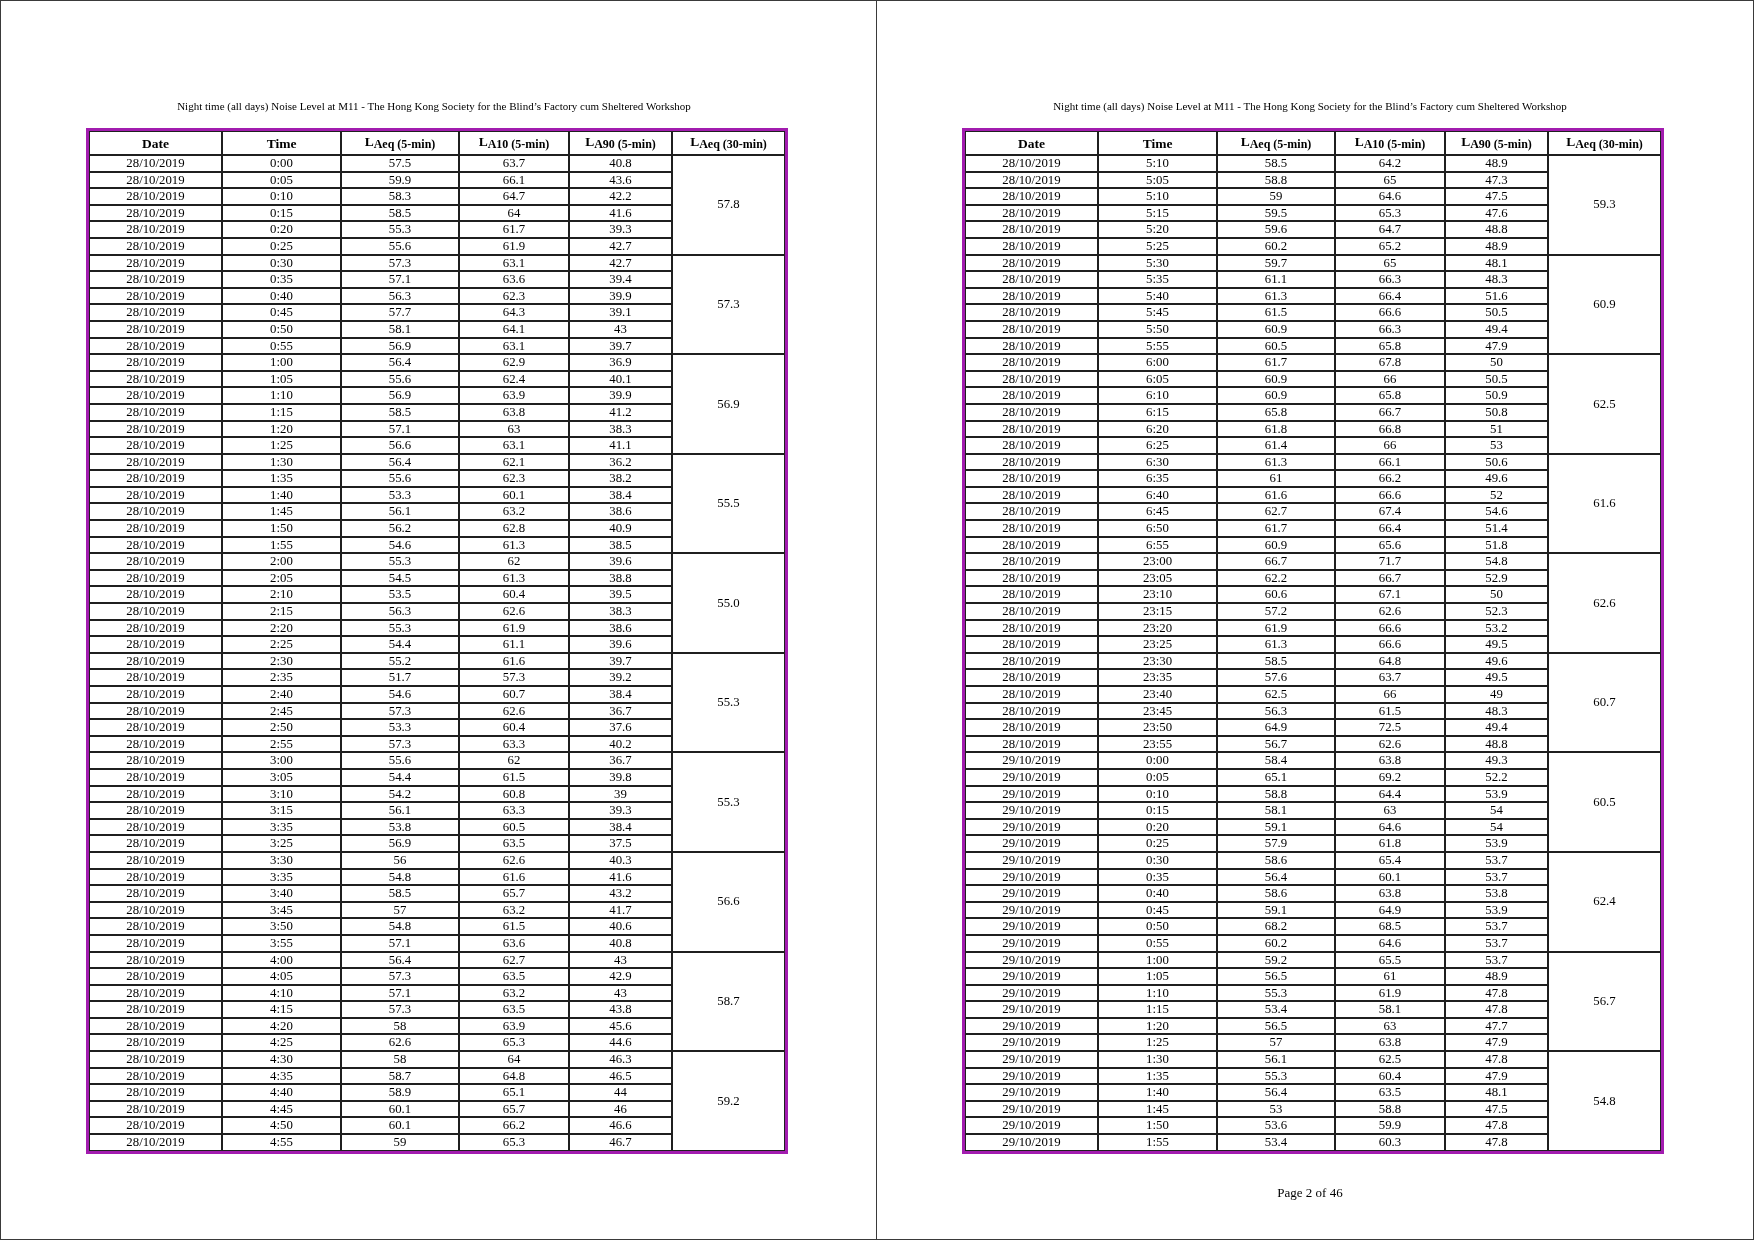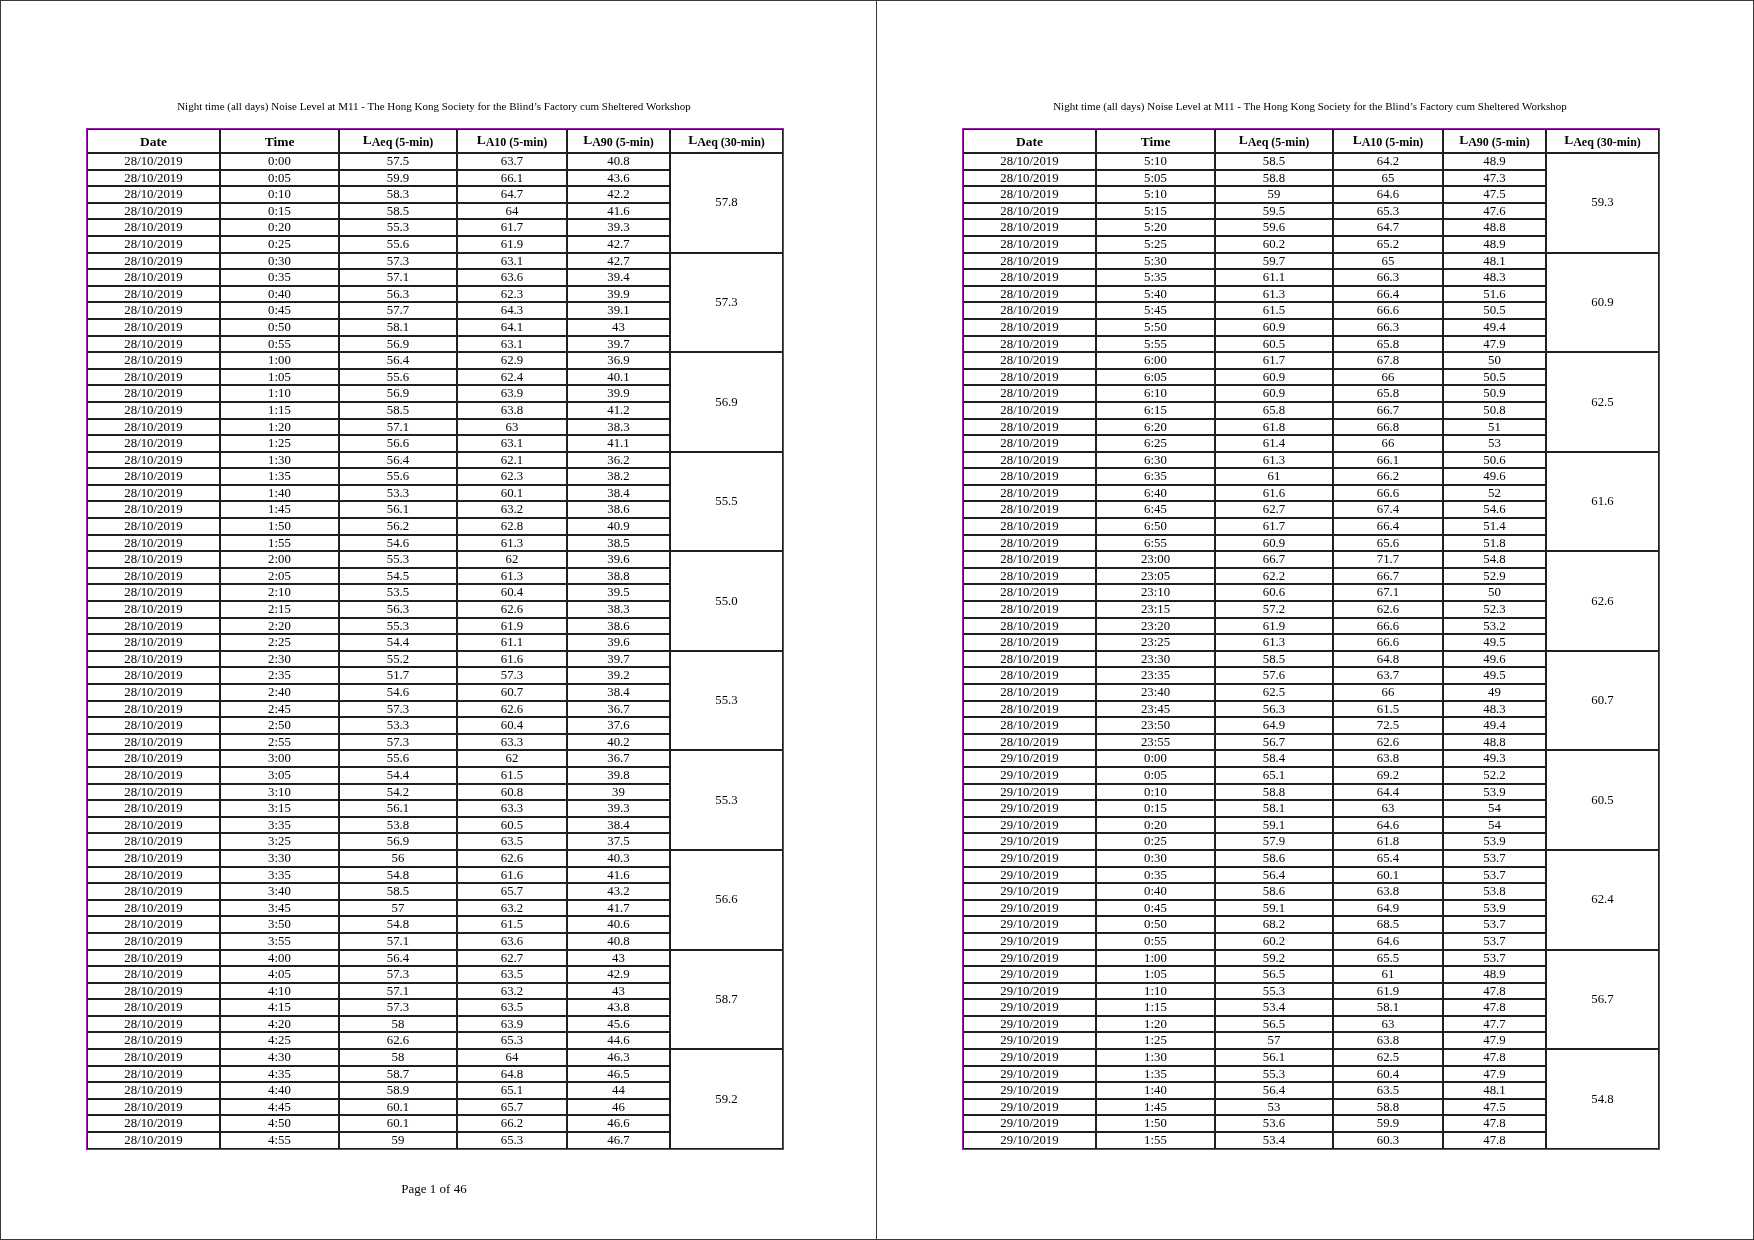--- a/index.html
+++ b/index.html
@@ -25,21 +25,21 @@
     line-height: 17px;
     margin: 0 0 13px 0;
     text-align: center;
     white-space: nowrap;
   }
   table.noise-table {
     border-collapse: separate;
     border-spacing: 0;
     table-layout: fixed;
     width: 696px;
-    border: 1px solid #a21caf;
+    border: 3px solid #a21caf;
   }
   table.noise-table th, table.noise-table td {
     border: 1px solid #1f1f1f;
     padding: 0;
     text-align: center;
     vertical-align: middle;
     overflow: hidden;
   }
   table.noise-table th {
     height: 19px;
@@ -517,21 +517,20 @@
             </tr>
             <tr>
               <td>28/10/2019</td>
               <td>4:55</td>
               <td>59</td>
               <td>65.3</td>
               <td>46.7</td>
             </tr>
           </tbody>
         </table>
-      <div class="footer">Page 1 of 46</div>
     </div>
   </section>
 
   <section class="page">
     <div class="page-inner">
       <h1 class="title">Night time (all days) Noise Level at M11 - The Hong Kong Society for the Blind’s Factory cum Sheltered Workshop</h1>
       <table class="noise-table">
           <colgroup>
             <col style="width: 133px;">
             <col style="width: 119px;">
@@ -976,16 +975,17 @@
             </tr>
             <tr>
               <td>29/10/2019</td>
               <td>1:55</td>
               <td>53.4</td>
               <td>60.3</td>
               <td>47.8</td>
             </tr>
           </tbody>
         </table>
+      <div class="footer">Page 2 of 46</div>
     </div>
   </section>
 
 </div>
 
 </body></html>

